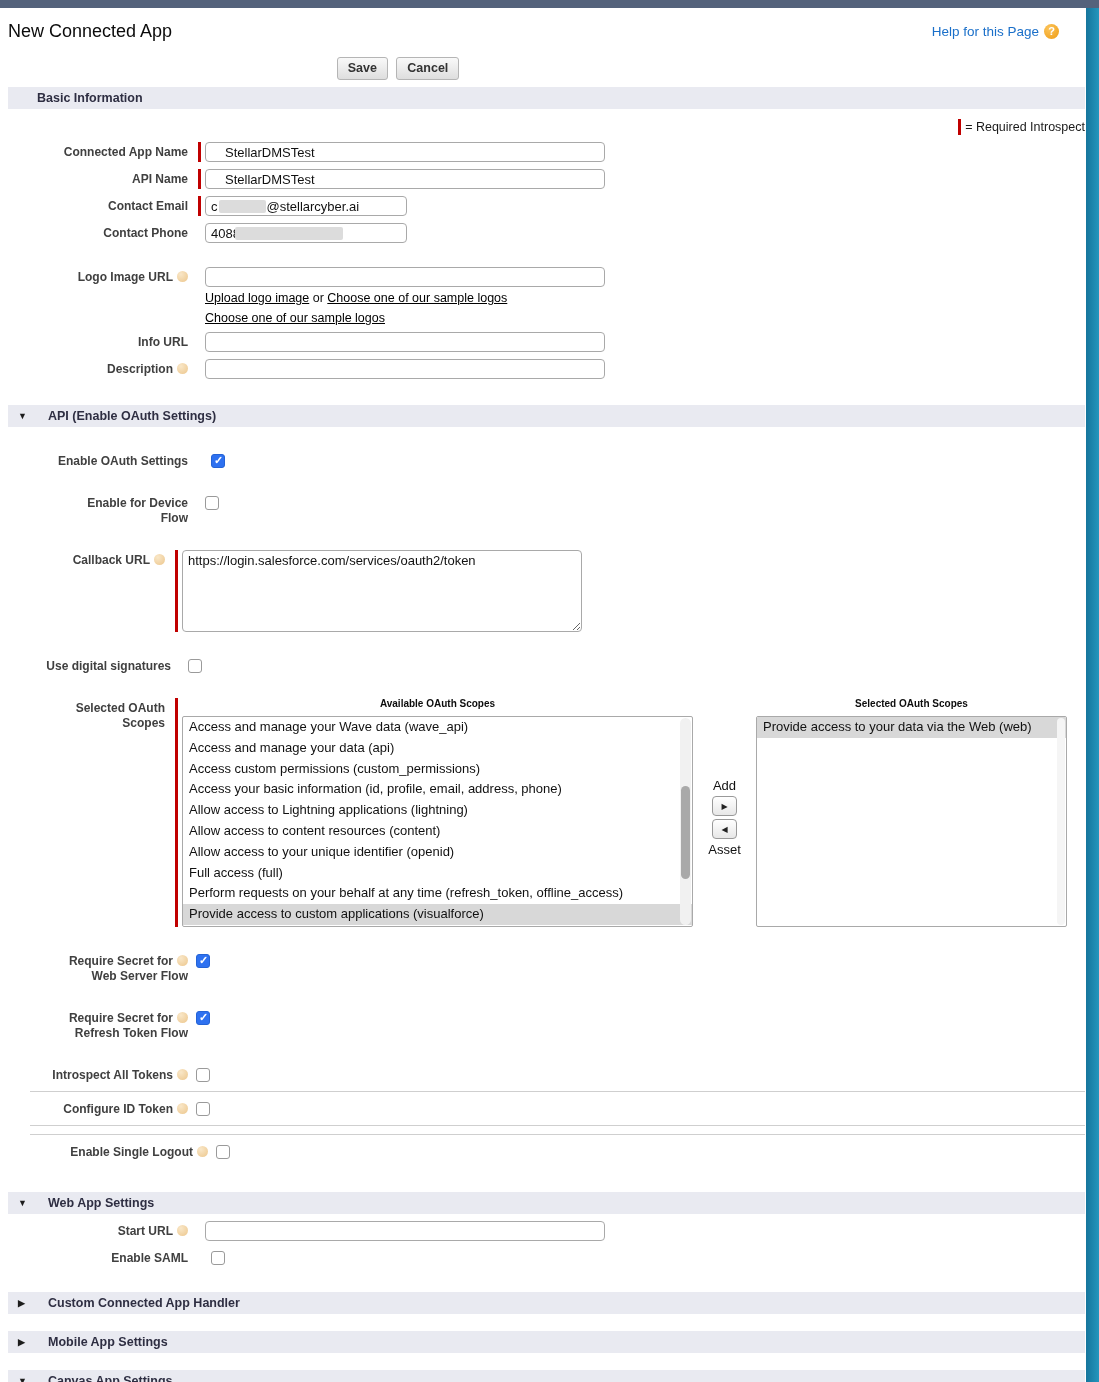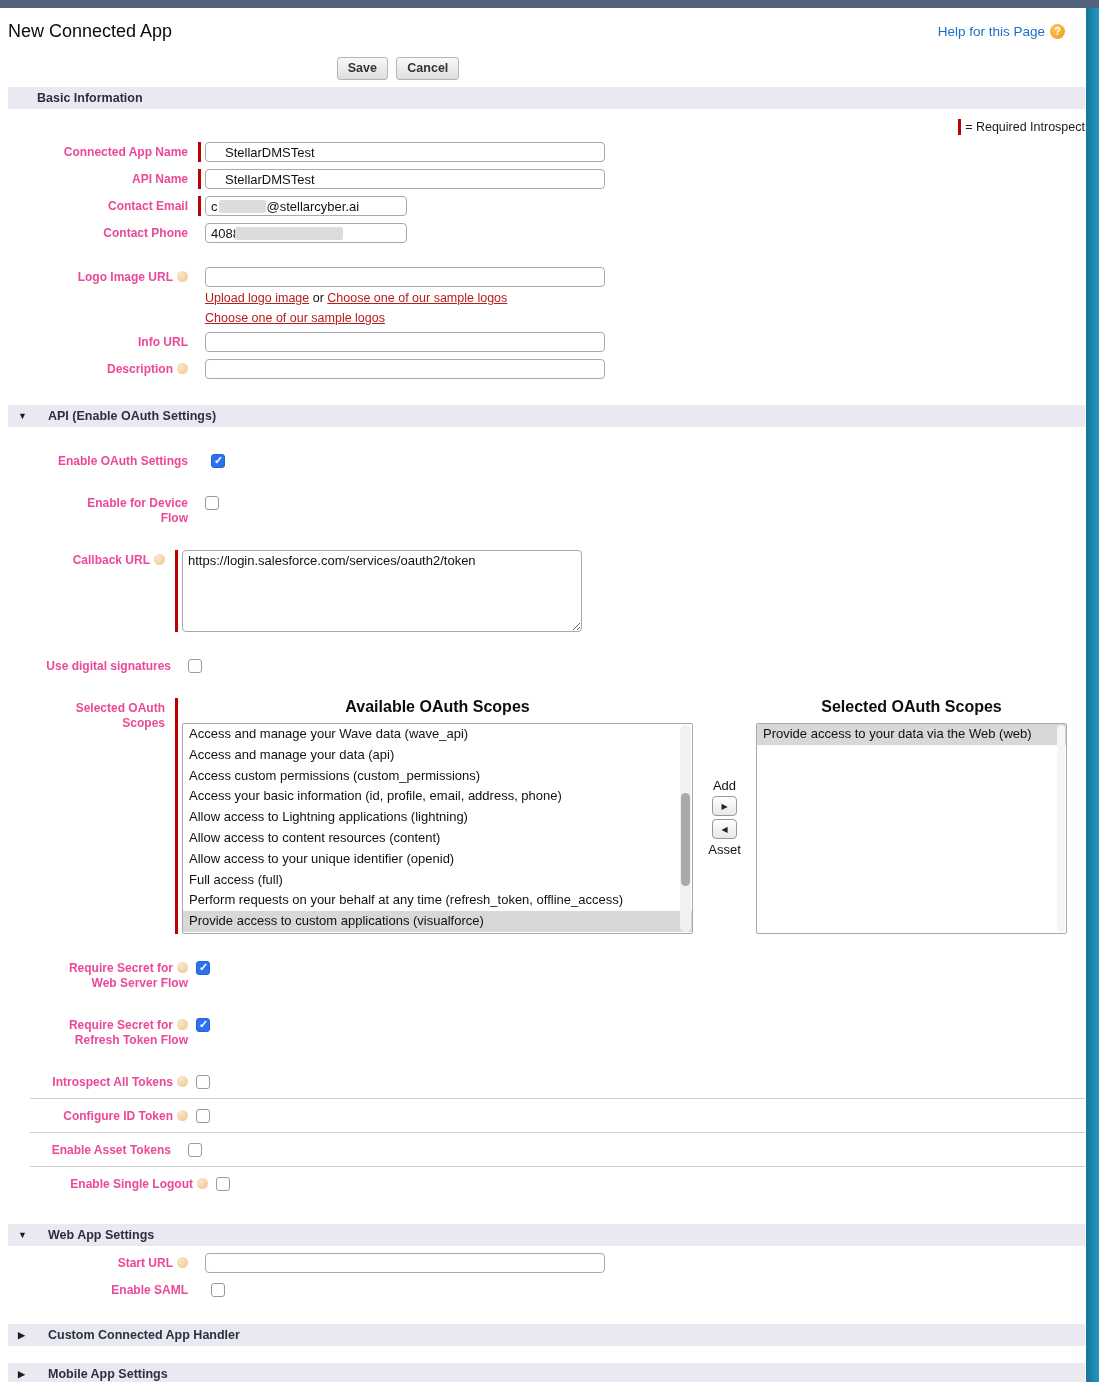--- a/index.html
+++ b/index.html
@@ -11,21 +11,21 @@
     position: relative;
     color: #111;
   }
   .topbar { height: 8px; width: 100%; background: #54627b; }
   .rightbar {
     position: absolute; top: 8px; right: 0; width: 13px; height: 1374px;
     background: linear-gradient(to right, #15759c, #2496bd);
   }
   .content { margin-left: 8px; width: 1077px; padding-bottom: 20px; }
 
-  .title-row { display: flex; justify-content: space-between; align-items: center; margin-top: 13px; padding-right: 20px; }
+  .title-row { display: flex; justify-content: space-between; align-items: center; margin-top: 13px; padding-right: 26px; }
   .page-title { font-size: 18px; color: #0b0b0b; }
   .help-link { font-size: 13.5px; color: #1a6fc9; display: inline-flex; align-items: center; gap: 5px; text-decoration: none; cursor: pointer; }
   .help-orange {
     display: inline-block; width: 15px; height: 15px; border-radius: 50%;
     background: radial-gradient(circle at 35% 30%, #fcc45a, #ee9b13);
     color: #fff; font-size: 11px; font-weight: bold; text-align: center; line-height: 15px;
   }
 
   .btnrow { width: 780px; text-align: center; }
   .btnrow.top { margin-top: 15px; }
@@ -46,21 +46,21 @@
   .mt-api { margin-top: 26px; }
   .mt-web { margin-top: 32px; }
   .mt-collapsed { margin-top: 17px; }
 
   .legend { display: flex; justify-content: flex-end; align-items: center; gap: 4px; margin-top: 10px; font-size: 12.5px; color: #1a1a1a; }
   .legend-bar { display: inline-block; width: 3px; height: 16px; background: #c00000; }
 
   .row { display: flex; align-items: flex-start; margin-top: 7px; }
   .lbl {
     width: 180px; text-align: right; font-size: 12px; font-weight: bold;
-    color: #ec4899; line-height: 15px; padding-top: 3px; flex-shrink: 0;
+    color: #404040; line-height: 15px; padding-top: 3px; flex-shrink: 0;
   }
   .lbl-scopes { width: 157px; }
   .lbl-wide { width: 200px; }
   .reqbar { width: 3px; background: #c00000; margin-left: 10px; margin-right: 4px; height: 20px; flex-shrink: 0; }
   .reqbar.tall { align-self: stretch; height: auto; }
   .spacer { width: 17px; flex-shrink: 0; }
 
   .txt {
     height: 20px; border: 1px solid #a9a9a9; border-radius: 4px;
     font-size: 13px; padding: 1px 5px; font-family: "Liberation Sans", sans-serif; color: #111;
@@ -82,30 +82,30 @@
   }
 
   .cb {
     display: inline-block; width: 14px; height: 14px; margin-top: 3px;
     border: 1px solid #9a9a9a; border-radius: 3px; background: #fff; cursor: pointer; position: relative; flex-shrink: 0;
   }
   .cb.checked { background: #2e71f0; border-color: #2463d6; }
   .cb.checked::after { content: "\2713"; position: absolute; left: 2px; top: -1px; color: #fff; font-size: 11px; font-weight: bold; }
 
   .links-line { padding-left: 197px; font-size: 12.5px; margin-top: 4px; margin-bottom: 6px; color: #111; }
-  .plain-link { color: #b91c1c; text-decoration: underline; cursor: pointer; }
+  .plain-link { color: #000000; text-decoration: underline; cursor: pointer; }
 
   .cb-url {
     width: 400px; height: 82px; border: 1px solid #a9a9a9; border-radius: 4px;
     font-size: 13px; padding: 2px 5px; font-family: "Liberation Sans", sans-serif; resize: both; color: #111;
   }
 
   .duallist { display: flex; align-items: flex-start; }
   .listcol { display: flex; flex-direction: column; }
-  .list-title { font-size: 16px; font-weight: bold; text-align: center; margin-bottom: 7px; color: #0d0d0d; }
+  .list-title { font-size: 10px; font-weight: bold; text-align: center; margin-bottom: 7px; color: #0d0d0d; }
   .listbox { border: 1px solid #a9a9a9; border-radius: 2px; height: 211px; position: relative; background: #fff; font-size: 13px; overflow: hidden; }
   .listbox.avail { width: 511px; }
   .listbox.sel { width: 311px; }
   .list-item { height: 20.8px; line-height: 20.8px; padding-left: 6px; white-space: nowrap; overflow: hidden; cursor: default; }
   .list-item.selected { background: #d8d8d8; }
   .sbtrack { position: absolute; top: 1px; right: 1px; bottom: 1px; width: 11px; background: #f1f1f1; border-radius: 6px; }
   .sbthumb { position: absolute; top: 33%; left: 1px; width: 9px; height: 45%; background: #a9a9a9; border-radius: 5px; }
   .sbtrack.thin { width: 8px; background: #f5f5f5; }
 
   .addcol { width: 63px; display: flex; flex-direction: column; align-items: center; gap: 3px; margin-top: 80px; font-size: 13px; color: #111; flex-shrink: 0; }
@@ -297,25 +297,20 @@
   <div class="divider"></div>
 
   <div class="row">
     <div class="lbl"><span>Configure ID Token</span><span class="help-dot"></span></div>
     <div class="spacer" style="width:8px"></div>
     <span class="cb"></span>
   </div>
 
   <div class="divider"></div>
 
-  <div class="row">
-    <div class="lbl" style="width:163px"><span>Enable Asset Tokens</span></div>
-    <div class="spacer"></div>
-    <span class="cb"></span>
-  </div>
 
   <div class="divider"></div>
 
   <div class="row">
     <div class="lbl lbl-wide"><span>Enable Single Logout</span><span class="help-dot"></span></div>
     <div class="spacer" style="width:8px"></div>
     <span class="cb"></span>
   </div>
 
   <div class="sec-header mt-web">

